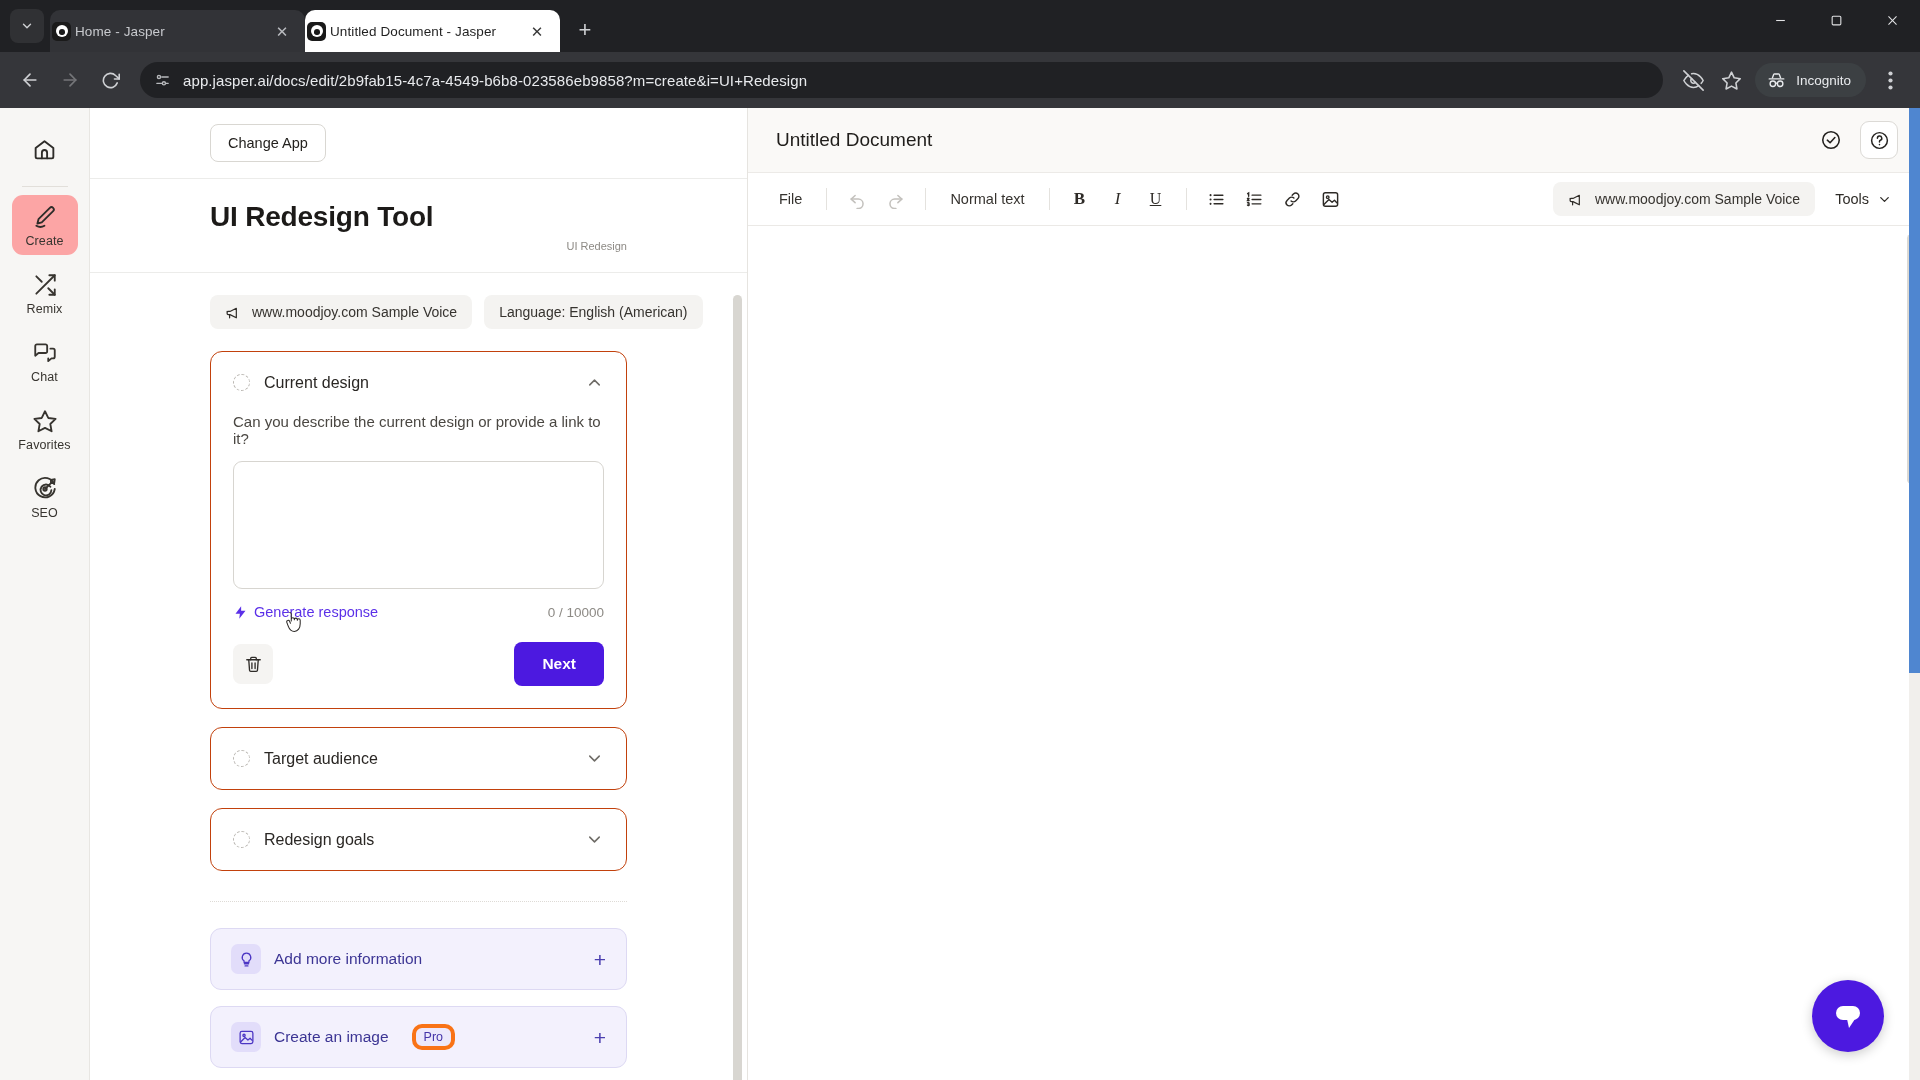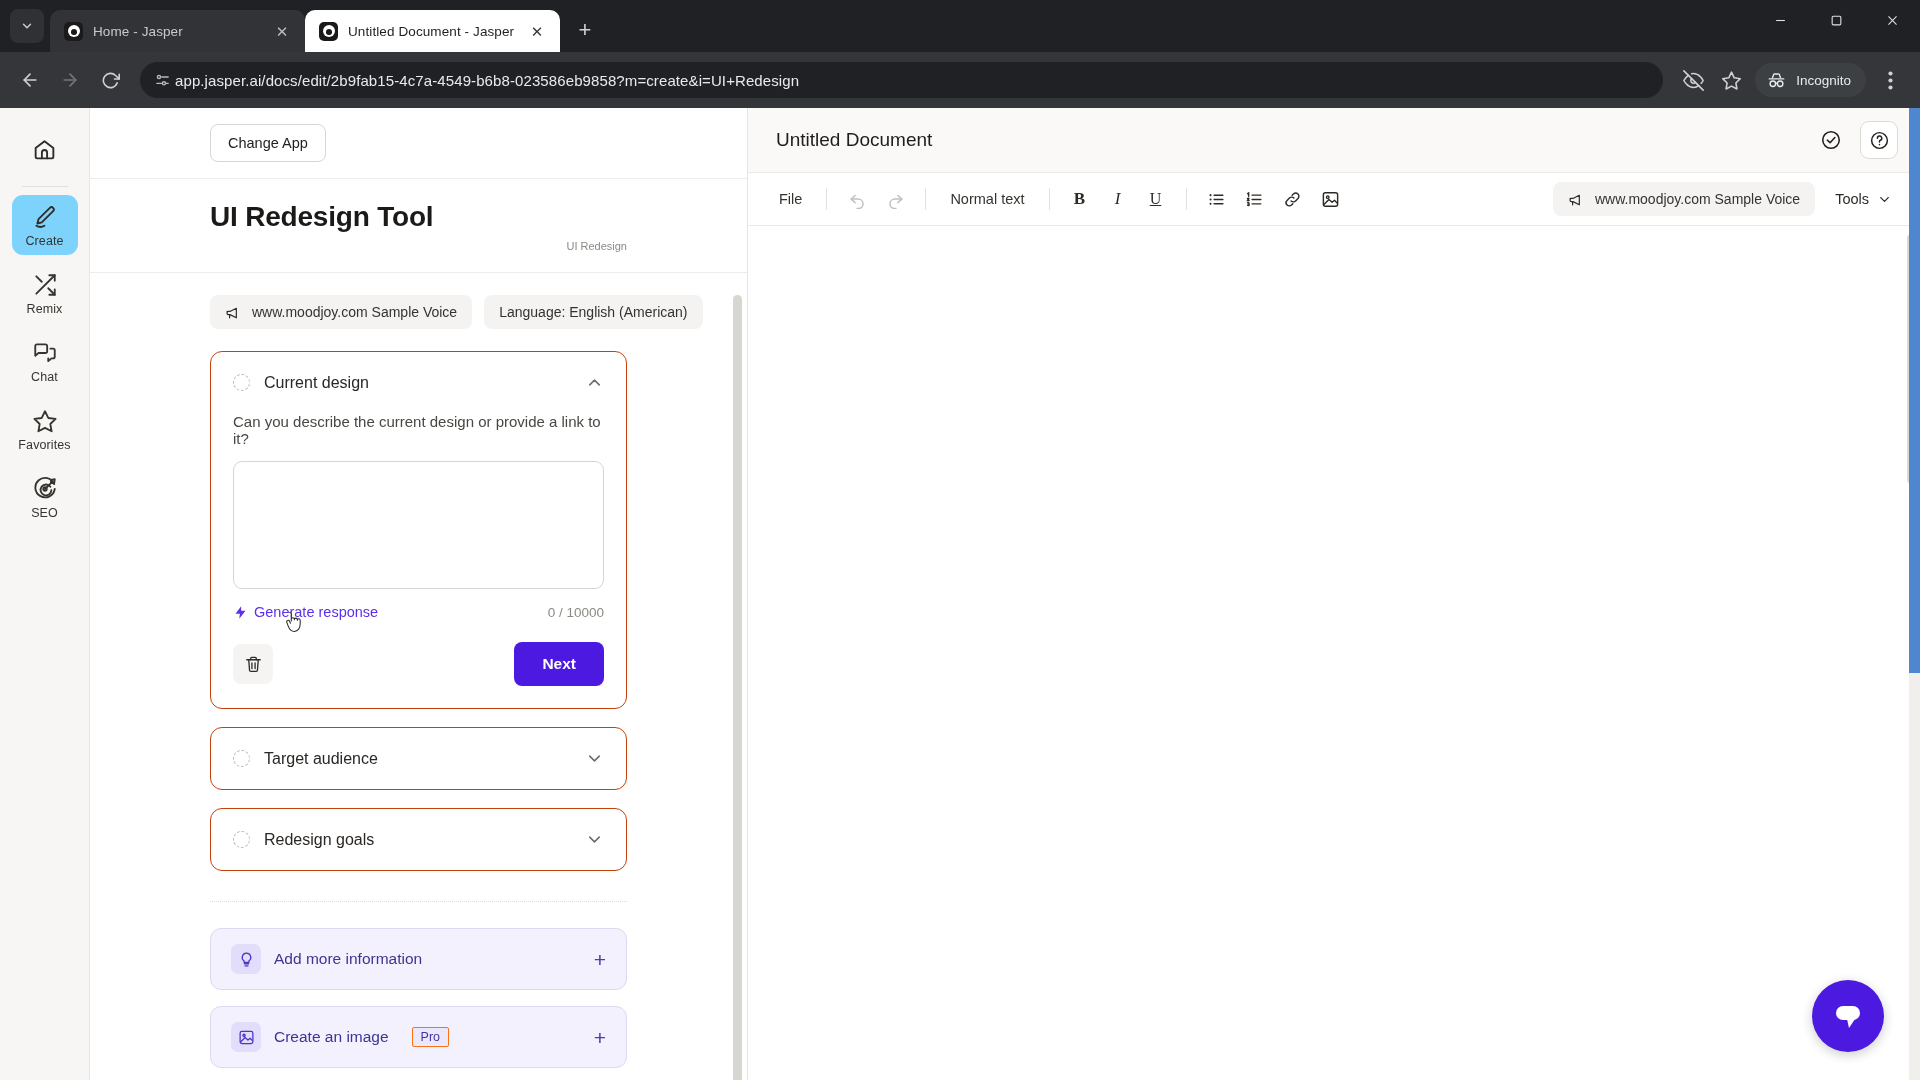--- a/index.html
+++ b/index.html
@@ -16,22 +16,22 @@
   .tabstrip {
     height: 52px; background: #202124; display: flex; align-items: flex-end;
     padding-left: 6px; flex: 0 0 52px; position: relative;
   }
   .tab-list-btn {
     width: 34px; height: 34px; border-radius: 8px; background: #303134;
     display: flex; align-items: center; justify-content: center;
     margin: 0 6px 9px 4px; cursor: pointer;
   }
   .tab {
-    height: 42px; display: flex; align-items: center; gap: 10px;
-    padding: 0 12px 0 14px; border-radius: 10px 10px 0 0;
+    height: 42px; display: flex; align-items: center; gap: 4px;
+    padding: 0 12px 0 2px; border-radius: 10px 10px 0 0;
     min-width: 255px; max-width: 290px; cursor: pointer; position: relative;
   }
   .tab.inactive { background: #323337; color: #c8cace; }
   .tab.active { background: #ffffff; color: #1f1f1f; }
   .tab-fav {
     width: 19px; height: 19px; border-radius: 5px; background: #1a1a1a;
     display: flex; align-items: center; justify-content: center; flex: 0 0 19px;
   }
   .tab-fav .ring {
     width: 12px; height: 12px; border-radius: 50%; background: #fff;
@@ -65,21 +65,21 @@
     height: 56px; background: #35363a; display: flex; align-items: center;
     gap: 4px; padding: 0 12px; flex: 0 0 56px;
   }
   .nav-ico {
     width: 36px; height: 36px; border-radius: 50%; display: flex;
     align-items: center; justify-content: center; color: #cfd1d4; cursor: pointer;
   }
   .nav-ico.dis { color: #757679; }
   .omnibox {
     flex: 1 1 auto; height: 36px; background: #202124; border-radius: 18px;
-    display: flex; align-items: center; gap: 4px; padding: 0 14px; margin: 0 8px;
+    display: flex; align-items: center; gap: 12px; padding: 0 14px; margin: 0 8px;
     cursor: text;
   }
   .omnibox .url {
     color: #e8eaed; font-size: 15px; white-space: nowrap; overflow: hidden;
     letter-spacing: .1px;
   }
   .url-right { display: flex; align-items: center; gap: 2px; }
   .incognito {
     display: flex; align-items: center; gap: 9px; height: 34px;
     background: #3c4043; border-radius: 17px; padding: 0 15px 0 11px;
@@ -97,21 +97,21 @@
   .rail-home {
     width: 46px; height: 46px; display: flex; align-items: center;
     justify-content: center; border-radius: 10px; cursor: pointer; color: #2e2c29;
   }
   .rail-sep { width: 46px; height: 1px; background: #e2dfda; margin: 14px 0 8px; }
   .rail-item {
     width: 66px; padding: 9px 0 7px; border-radius: 11px; display: flex;
     flex-direction: column; align-items: center; gap: 4px; cursor: pointer;
     color: #37342f; margin-bottom: 8px;
   }
-  .rail-item.active { background: #7dd3fc; }
+  .rail-item.active { background: #fca5a5; }
   .rail-label { font-size: 12.5px; letter-spacing: .1px; }
 
   .leftpanel {
     width: 658px; flex: 0 0 658px; border-right: 1px solid #e6e4e0;
     display: flex; flex-direction: column; background: #fff; position: relative;
   }
   .lp-top { padding: 16px 0 16px 120px; border-bottom: 1px solid #ececea; }
   .change-app {
     display: inline-flex; align-items: center; justify-content: center;
     height: 38px; padding: 0 17px; border: 1px solid #d9d7d2; border-radius: 8px;
@@ -184,21 +184,21 @@
     border: 1px solid #ddd9f3; border-radius: 11px; background: #f3f1fd;
     margin-bottom: 16px; cursor: pointer;
   }
   .addcard-ico {
     width: 30px; height: 30px; border-radius: 7px; background: #e2ddfa;
     display: flex; align-items: center; justify-content: center;
     color: #4c36c4; flex: 0 0 30px;
   }
   .addcard-label { font-size: 15.5px; color: #3c3594; flex: 0 0 auto; }
   .pro-badge {
-    border: 1px solid #f97316; border-radius: 2px; background: #ece8fb;
+    border: 4px solid #f97316; border-radius: 10px; background: #ece8fb;
     color: #4433a8; font-size: 12.5px; padding: 2px 8px; margin-left: 10px;
   }
   .addcard-plus { margin-left: auto; color: #4b3fb0; font-size: 21px; line-height: 1; }
 
   .lp-scrollbar {
     position: absolute; right: 5px; top: 22px; width: 9px; height: 790px;
     background: #d8d6d1; border-radius: 5px;
   }
 
   

